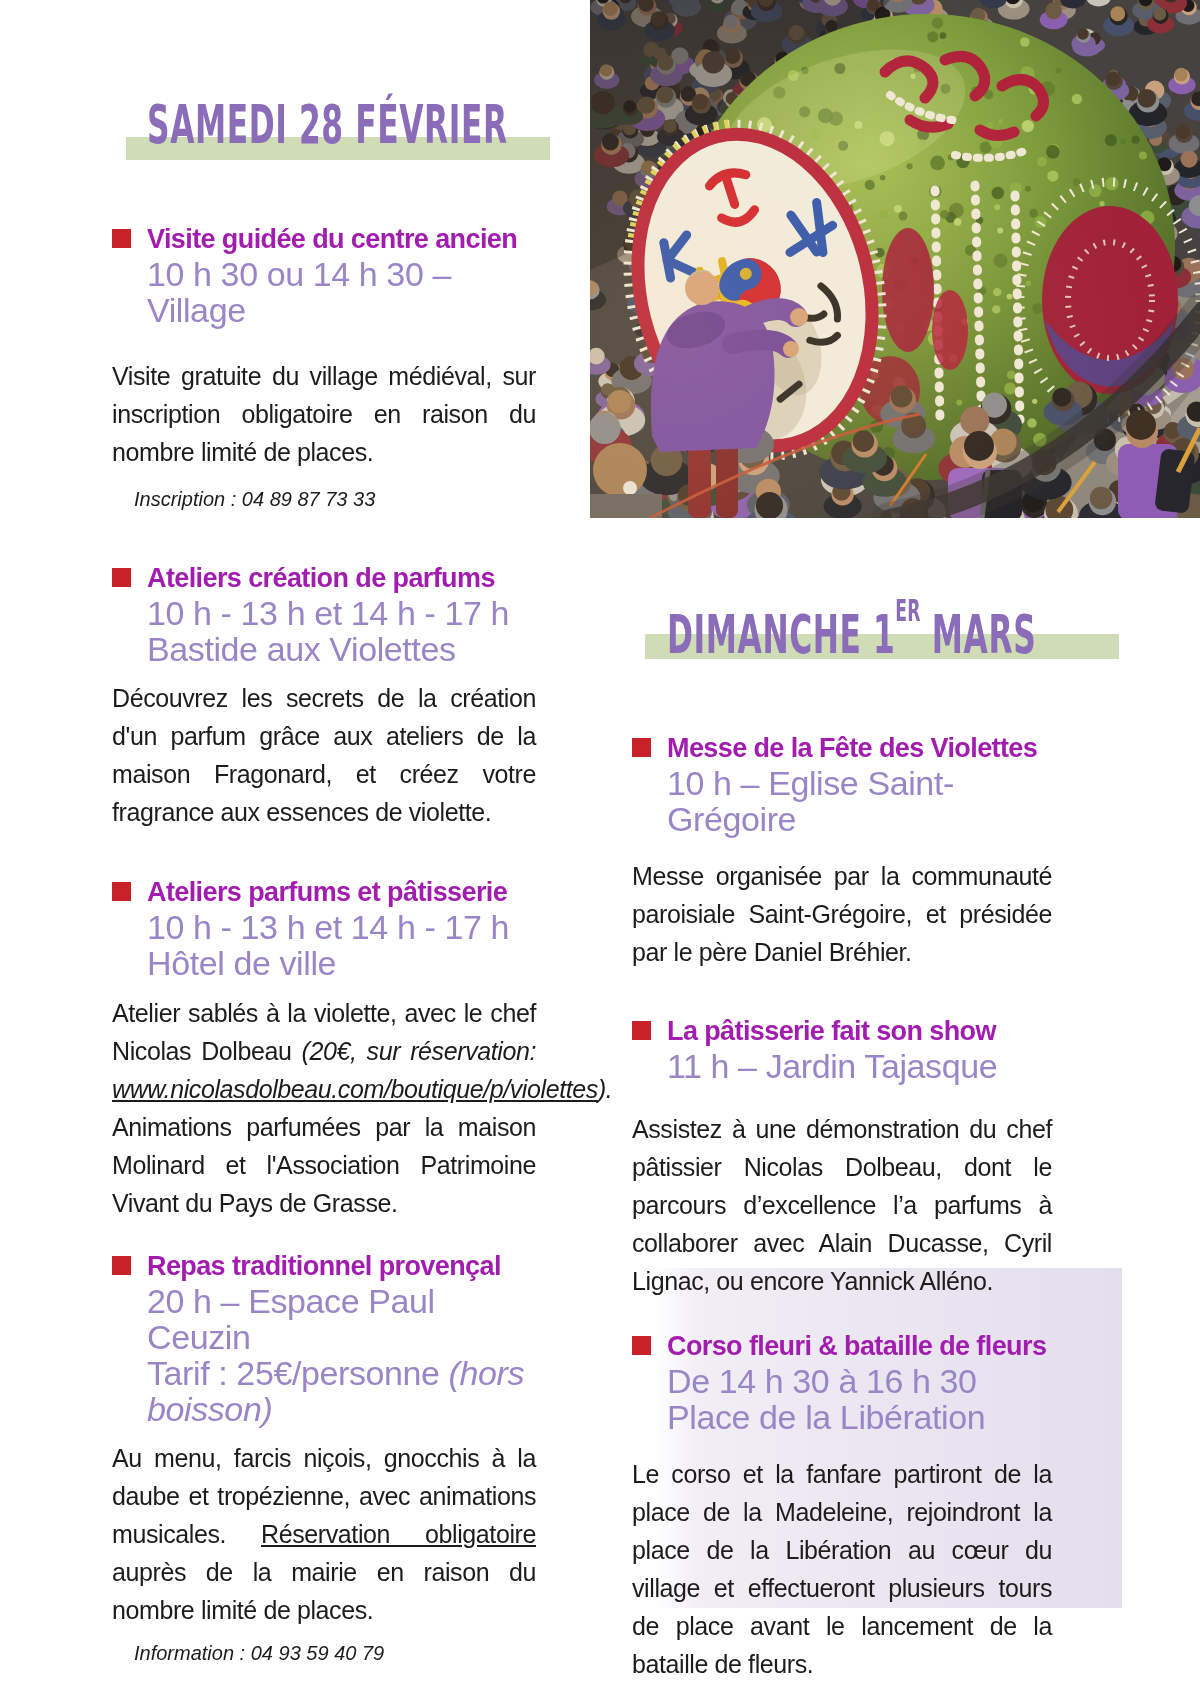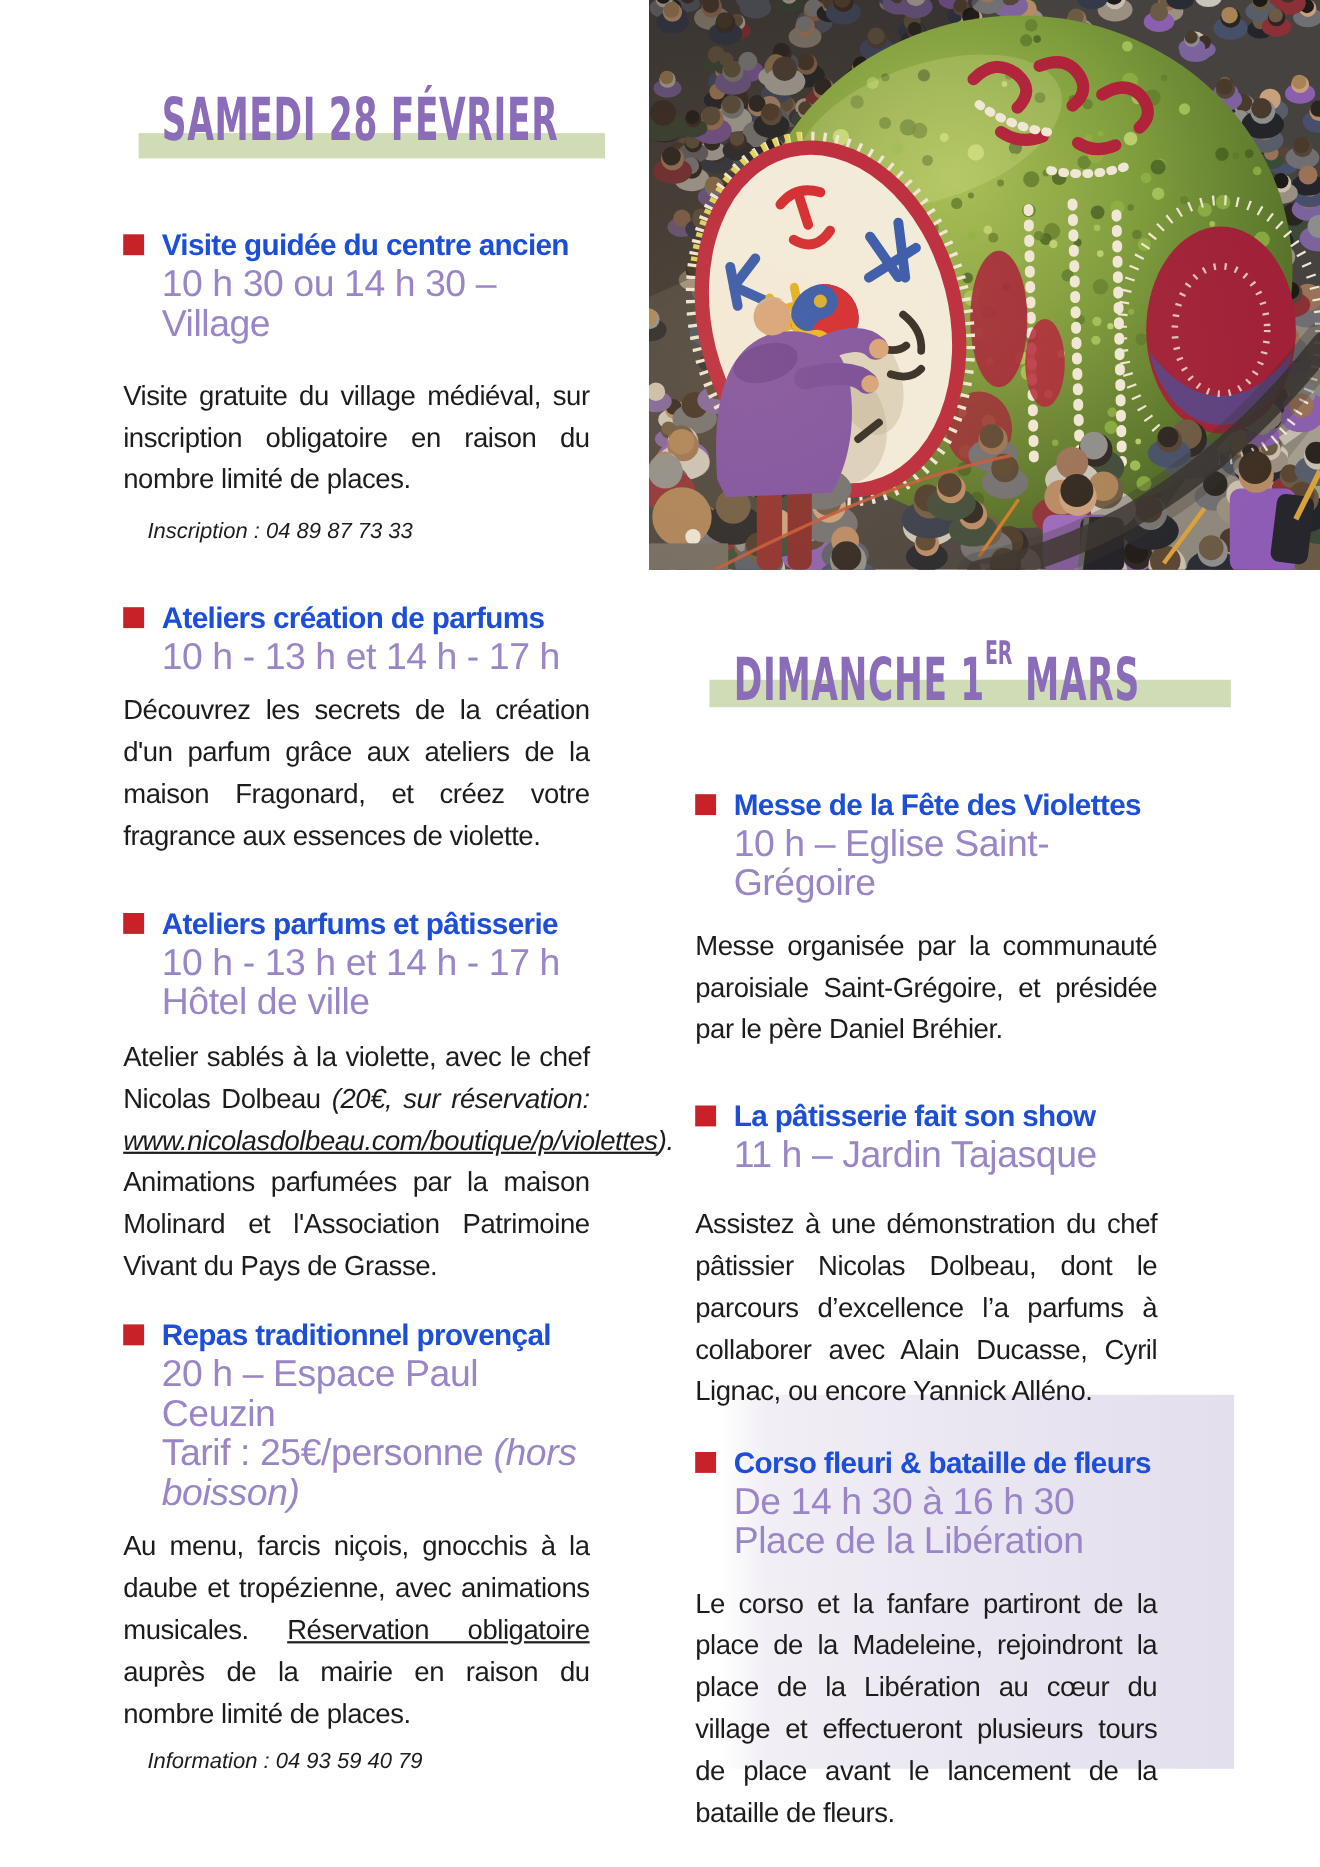--- a/index.html
+++ b/index.html
@@ -4,32 +4,32 @@
 <style>
   html,body{margin:0;padding:0;background:#ffffff;}
   .page{position:relative;width:1200px;height:1697px;background:#fff;overflow:hidden;
         font-family:"Liberation Sans",sans-serif;color:#1d1c1a;}
 
   
   .col-left{position:absolute;left:112px;top:85px;width:424px;z-index:2;}
   .col-right{position:absolute;left:632px;top:584px;width:420px;z-index:2;}
 
   
-  .sec-header{position:relative;height:57px;}
+  .sec-header{position:relative;height:57px;margin-top:16px;}
   .sec-band{position:absolute;background:#cfdcb6;}
   .band-sat{left:14px;top:36px;width:424px;height:23px;}
   .band-sun{left:13px;top:34px;width:474px;height:25px;}
   .sec-title{position:absolute;left:35px;top:-6px;white-space:nowrap;
              font-family:"DejaVu Sans",sans-serif;font-weight:bold;font-size:54px;line-height:60px;
              color:#8a6cb9;letter-spacing:1px;transform:scaleX(.58);transform-origin:0 50%;}
   .sec-title sup{font-size:.55em;position:relative;top:-.45em;letter-spacing:0;}
 
   
   .ev-title{display:flex;align-items:flex-start;gap:16px;
-            font-weight:bold;font-size:27px;line-height:34px;letter-spacing:-.6px;color:#1d4ed8;}
+            font-weight:bold;font-size:27px;line-height:34px;letter-spacing:-.6px;color:#a21caf;}
   .bullet{flex:0 0 auto;width:19px;height:19px;background:#c92128;margin-top:7px;}
   .ev-sub{margin-left:35px;color:#9a85c6;font-size:34px;line-height:36px;letter-spacing:-.4px;}
   .ev-body{text-align:justify;font-size:25px;line-height:38px;letter-spacing:-.4px;}
   .ev-note{margin-left:22px;font-style:italic;font-size:20px;}
   .it{font-style:italic;}
   .u{text-decoration:underline;}
 
   
   .l-ev1{margin-top:64px;} .l-ev1 .ev-body{margin-top:29px;} .l-ev1 .ev-note{margin-top:17px;}
   .l-ev2{margin-top:50px;} .l-ev2 .ev-body{margin-top:12px;}
@@ -1289,20 +1289,21 @@
       <div class="ev-body">Visite gratuite du village médiéval, sur inscription obligatoire en raison du nombre limité de places.</div>
       <div class="ev-note">Inscription : 04 89 87 73 33</div>
     </div>
 
     <div class="l-ev2">
       <div class="ev-title">
         <span class="bullet"></span>
         <span>Ateliers création de parfums</span>
       </div>
       <div class="ev-sub">10 h - 13 h et 14 h - 17 h</div>
+      <div class="ev-sub">Bastide aux Violettes</div>
       <div class="ev-body">Découvrez les secrets de la création d'un parfum grâce aux ateliers de la maison Fragonard, et créez votre fragrance aux essences de violette.</div>
     </div>
 
     <div class="l-ev3">
       <div class="ev-title">
         <span class="bullet"></span>
         <span>Ateliers parfums et pâtisserie</span>
       </div>
       <div class="ev-sub">10 h - 13 h et 14 h - 17 h</div>
       <div class="ev-sub">Hôtel de ville</div>

